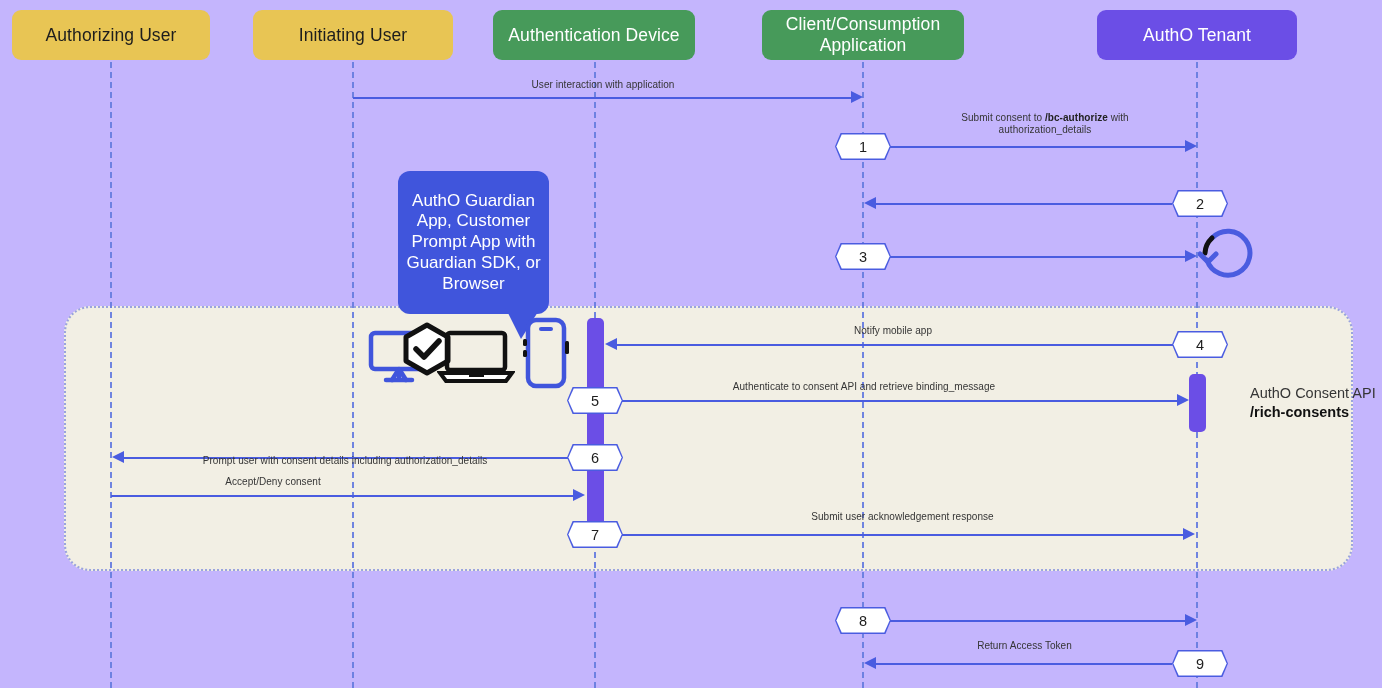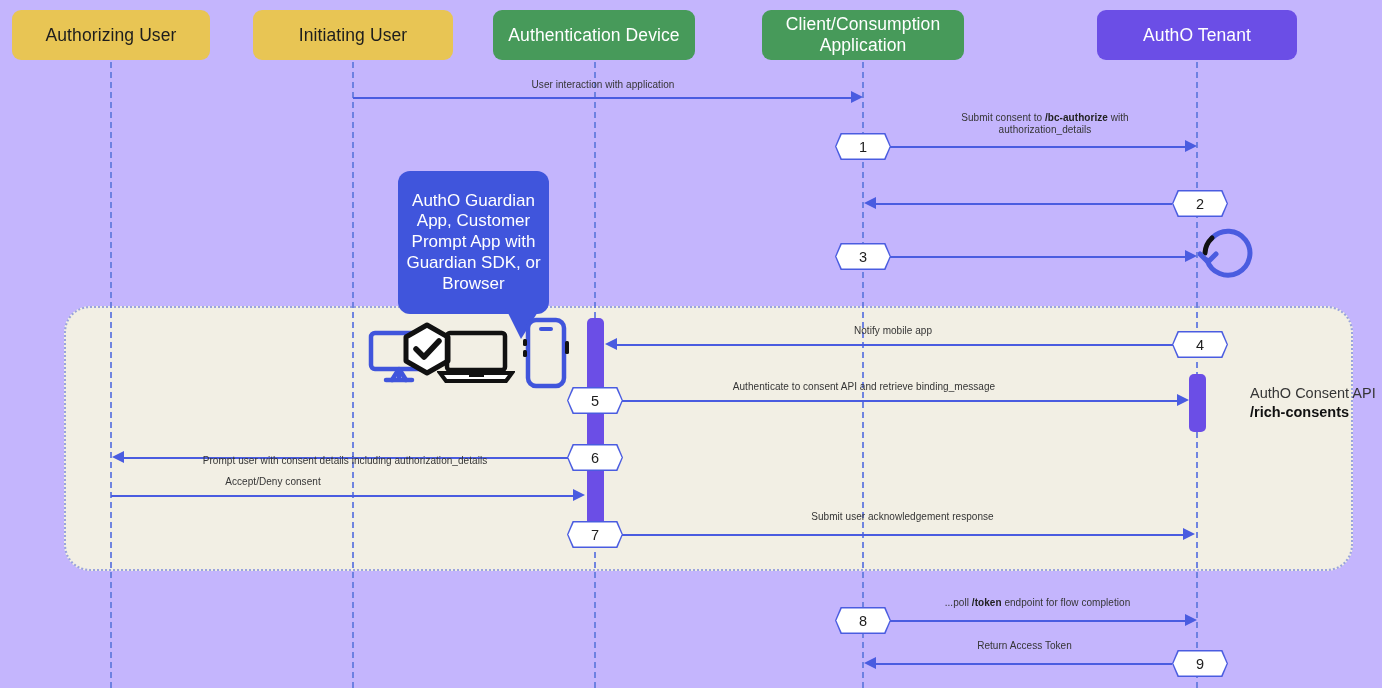--- a/index.html
+++ b/index.html
@@ -271,23 +271,20 @@
   <div class="msg-line" style="left:620px; top:534px; width:565px;"></div>
   <div class="arrow-head right" style="left:1183px; top:528px;"></div>
   <div class="msg-label" style="left:620px; top:511px; width:565px;">Submit user acknowledgement response</div>
   <div class="step-wrap" style="left:567px; top:521px;">
     <div class="step-border"></div>
     <div class="step-inner">7</div>
   </div>
 
   <div class="msg-line" style="left:888px; top:620px; width:300px;"></div>
   <div class="arrow-head right" style="left:1185px; top:614px;"></div>
-  <div class="msg-label" style="left:885px; top:597px; width:305px;">
-    <span>...poll </span><b>/token</b><span> endpoint for flow completion</span>
-  </div>
   <div class="step-wrap" style="left:835px; top:607px;">
     <div class="step-border"></div>
     <div class="step-inner">8</div>
   </div>
 
   <div class="msg-line" style="left:872px; top:663px; width:300px;"></div>
   <div class="arrow-head left" style="left:864px; top:657px;"></div>
   <div class="msg-label" style="left:872px; top:640px; width:305px;">Return Access Token</div>
   <div class="step-wrap" style="left:1172px; top:650px;">
     <div class="step-border"></div>

